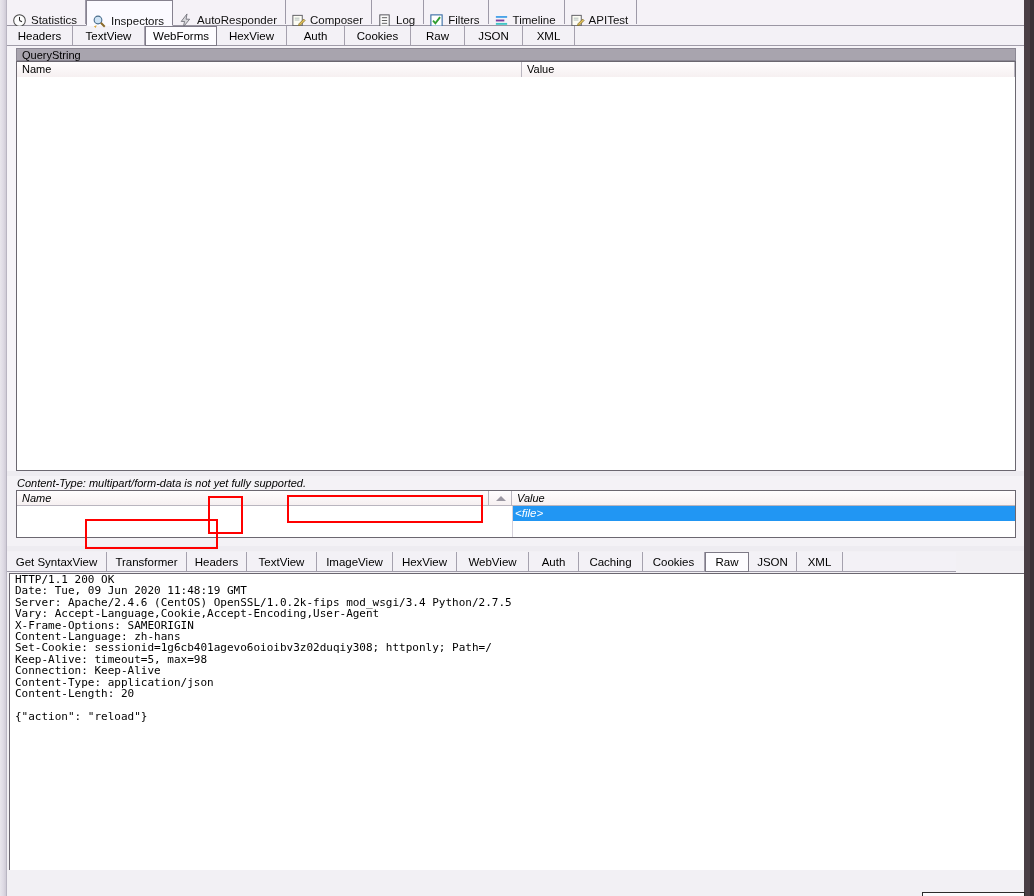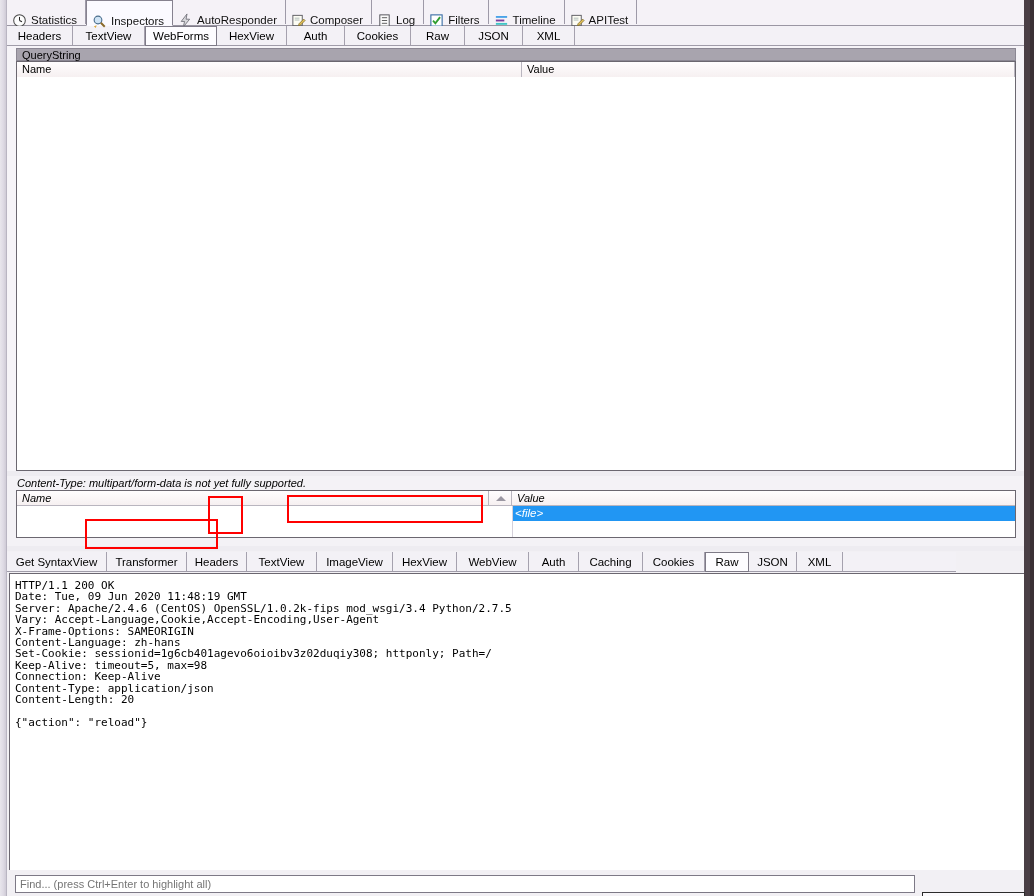--- a/index.html
+++ b/index.html
@@ -210,21 +210,21 @@
     position: absolute; left: 9px; top: 573px;
     width: 1015px; height: 297px;
     background: #fff;
     border-top: 1px solid #6b6770;
     border-left: 1px solid #6b6770;
     box-sizing: border-box;
     overflow: hidden;
   }
   .raw-text {
     margin: 0;
-    padding: 6px 0 0 5px;
+    padding: 0 0 0 5px;
     font-family: "DejaVu Sans Mono", monospace;
     font-size: 11px;
     line-height: 11.4px;
     color: #000;
     white-space: pre;
   }
   
   .bottombar {
     position: absolute; left: 7px; top: 872px;
     width: 1017px; height: 24px;
@@ -391,21 +391,20 @@
 Set-Cookie: sessionid=1g6cb401agevo6oioibv3z02duqiy308; httponly; Path=/
 Keep-Alive: timeout=5, max=98
 Connection: Keep-Alive
 Content-Type: application/json
 Content-Length: 20
 
 {"action": "reload"}</pre>
   </div>
 
   <div class="bottombar">
-    <input class="find-box" type="text" placeholder="Find... (press Ctrl+Enter to highlight all)" style="">
     <div class="notepad-btn">View in Notepad</div>
   </div>
 
   <div id="annotation-layer">
       <div class="annot" style="left: 208px; top: 496px; width: 35px; height: 38px; border-color: rgb(255, 0, 0);"></div>
       <div class="annot" style="left: 287px; top: 495px; width: 196px; height: 28px; border-color: rgb(255, 0, 0);"></div>
       <div class="annot" style="left: 85px; top: 519px; width: 133px; height: 30px; border-color: rgb(255, 0, 0);"></div>
     </div>
 
 </div>

